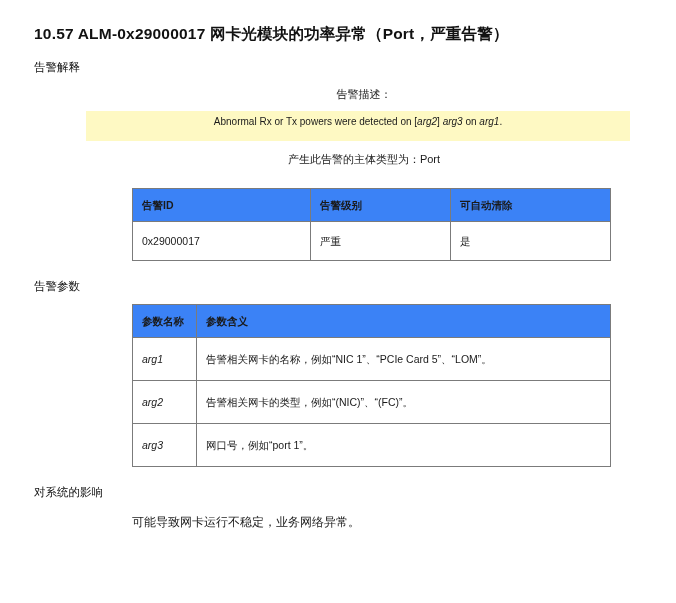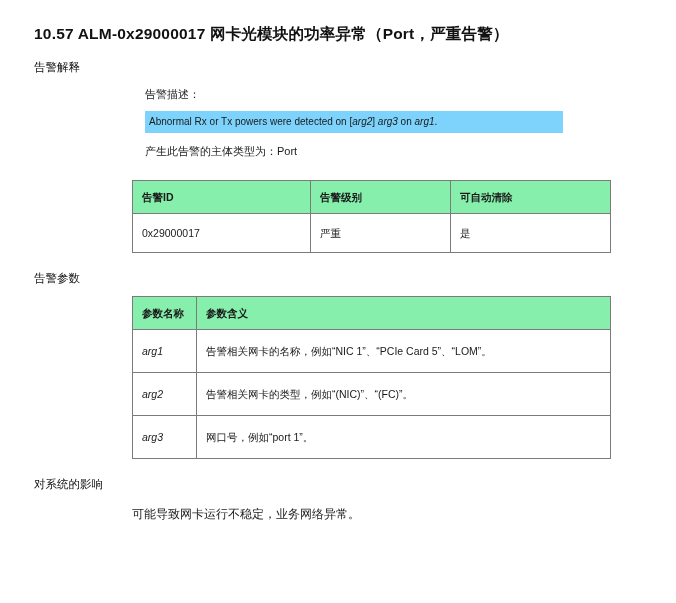--- a/index.html
+++ b/index.html
@@ -32,36 +32,37 @@
   h2.section-head {
     font-size: 11.5px;
     font-weight: normal;
     margin: 0 0 10px 0;
     color: #111;
   }
   .section {
     margin-bottom: 18px;
   }
   .indent {
-    margin-left: 111px;
+    margin-left: 52px;
+    text-align: center;
   }
   .para {
     font-size: 11px;
     line-height: 1.75;
     margin: 0 0 7px 0;
     color: #1a1a1a;
   }
   .code-line {
-    background: #7dd3fc;
+    background: #fef9c3;
     font-size: 10px;
     line-height: 1.6;
-    padding: 3px 4px 3px 4px;
+    padding: 3px 4px 11px 4px;
     margin: 2px 0 9px 0;
     color: #1a1a1a;
-    width: 418px;
+    width: 544px;
     box-sizing: border-box;
   }
   .code-line i {
     font-style: italic;
   }
   table.doc-table {
     border-collapse: collapse;
     width: 478px;
     margin-left: 98px;
     table-layout: fixed;
@@ -69,21 +70,21 @@
   table.doc-table td, table.doc-table th {
     border: 1px solid #7b7b7b;
     font-size: 10.5px;
     padding: 8px 9px;
     text-align: left;
     vertical-align: middle;
     font-weight: normal;
     line-height: 1.55;
   }
   table.doc-table thead th {
-    background: #86efac;
+    background: #3b82f6;
     font-weight: bold;
   }
   .attr-table col.c1 { width: 178px; }
   .attr-table col.c2 { width: 140px; }
   .attr-table col.c3 { width: 160px; }
   .param-table col.p1 { width: 64px; }
   .param-table col.p2 { width: 414px; }
   .param-table td.pname {
     font-style: italic;
   }

